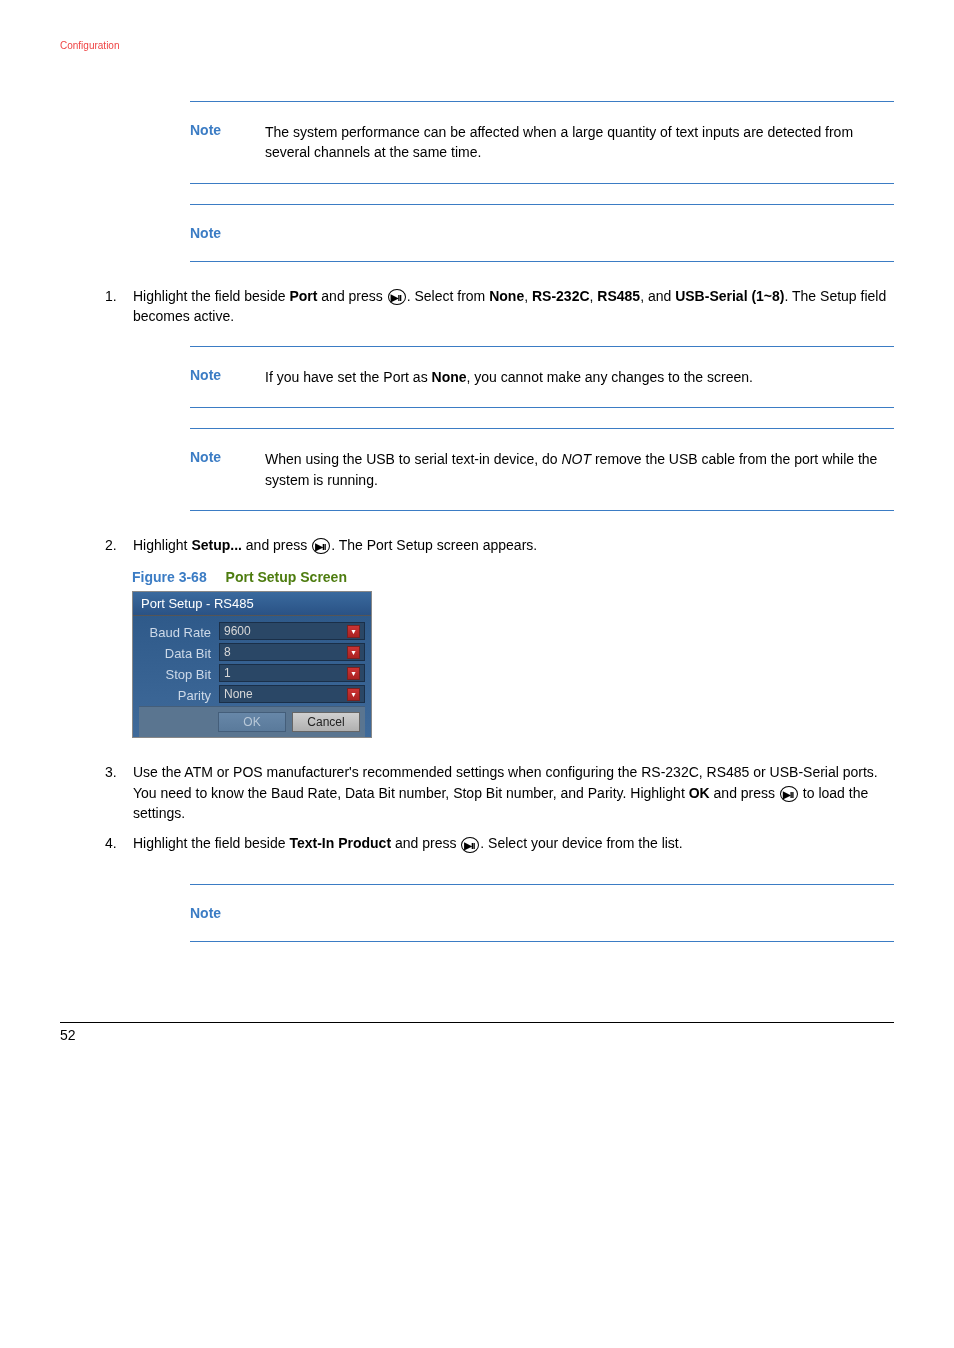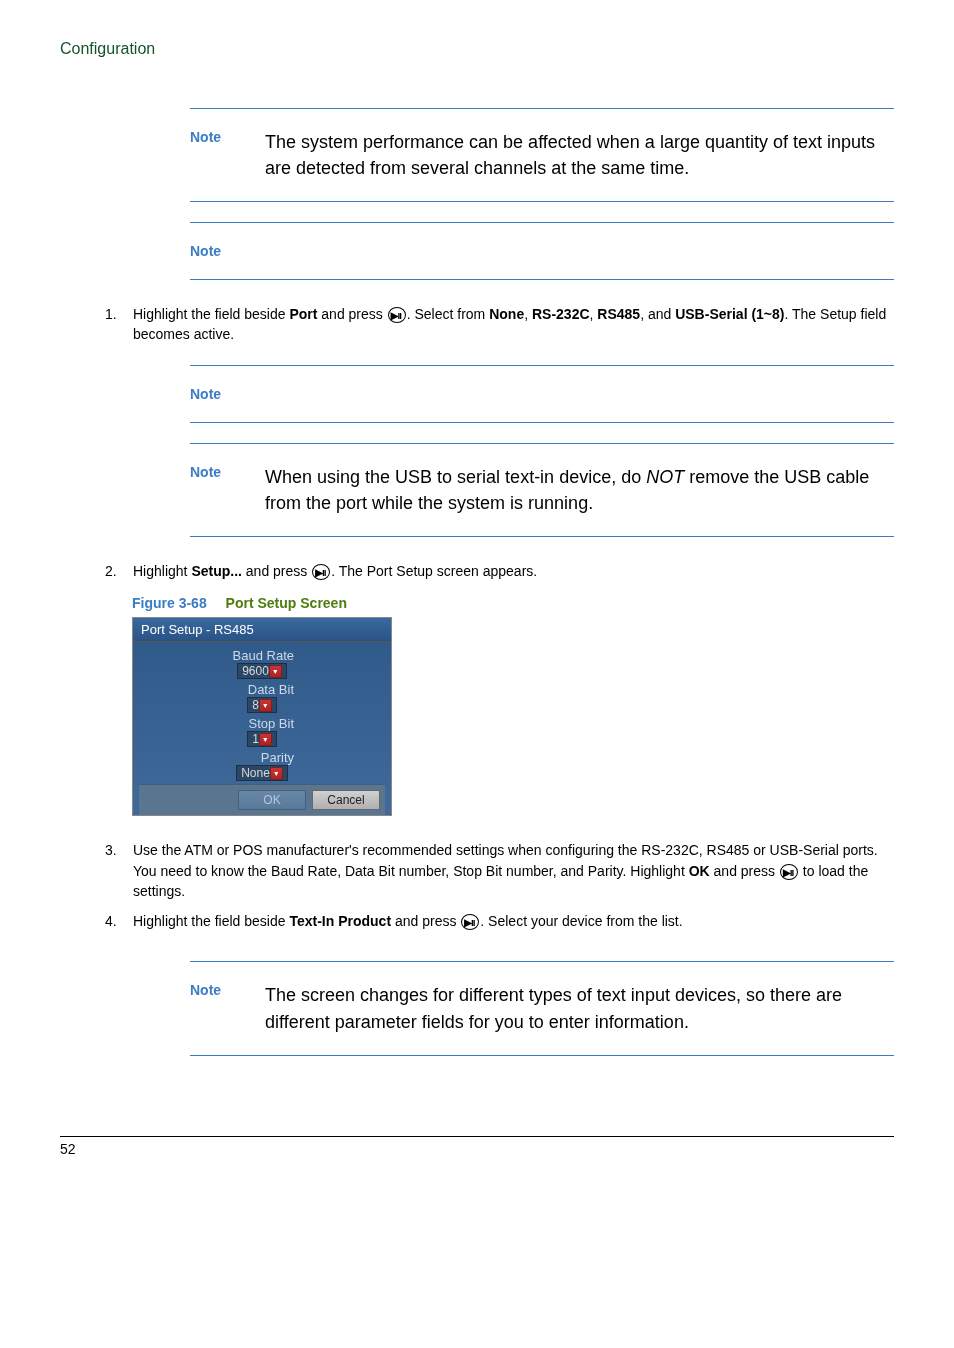--- a/index.html
+++ b/index.html
@@ -12,41 +12,41 @@
       font-size: 14px;
       color: #000;
       background: #fff;
       width: 954px;
       padding: 40px 60px 20px 60px;
     }
     .header-section {
       margin-bottom: 50px;
     }
     .config-header {
-      font-size: 16px;
-      color: #14532d;
+      font-size: 10px;
+      color: #ef4444;
     }
     .note-block {
       margin: 20px 0 20px 130px;
       padding: 20px 0;
       border-top: 1.5px solid #3b7cc4;
       border-bottom: 1.5px solid #3b7cc4;
       display: flex;
       gap: 30px;
     }
     .note-label {
       color: #3b7cc4;
       font-weight: bold;
       min-width: 45px;
       font-size: 14px;
     }
     .note-text {
       flex: 1;
       line-height: 1.45;
-      font-size: 18px;
+      font-size: 14px;
     }
     .list-item {
       display: flex;
       margin: 24px 0 5px 45px;
       line-height: 1.45;
     }
     .list-number {
       min-width: 28px;
     }
     .list-text {
@@ -67,40 +67,39 @@
       font-size: 14px;
     }
     .figure-title {
       color: #4d7c0f;
       font-weight: bold;
       margin-left: 15px;
       font-size: 14px;
     }
     .port-setup-widget {
       margin-left: 72px;
-      width: 260px;
+      width: 240px;
       border: 1px solid #888;
       font-family: Arial, sans-serif;
     }
     .port-title-bar {
       background: linear-gradient(to bottom, #3a6a9e, #2a5285);
       color: #fff;
       padding: 4px 8px;
       font-size: 13px;
       border-bottom: 1px solid #555;
     }
     .port-body {
       background: linear-gradient(to bottom, #2f5a8a, #3f6a9a);
       padding: 6px 6px 0 6px;
     }
     .port-row {
       display: flex;
-      align-items: center;
+      align-items: flex-end;
       margin-bottom: 3px;
-      flex-direction: column;
     }
     .port-row-label {
       color: #cdd9e8;
       min-width: 80px;
       font-size: 13px;
       text-align: right;
       padding-right: 8px;
     }
     .port-select {
       flex: 1;
@@ -193,20 +192,23 @@
 
 <div class="list-item">
   <div class="list-number">1.</div>
   <div class="list-text">
     <span>Highlight the field beside </span><span class="bold">Port</span><span> and press </span><span class="icon-circle"><span class="icon-circle-inner">▶ıı</span></span><span>. Select from </span><span class="bold">None</span><span>, </span><span class="bold">RS-232C</span><span>, </span><span class="bold">RS485</span><span>, and </span><span class="bold">USB-Serial (1~8)</span><span>. The Setup field becomes active.</span>
   </div>
 </div>
 
 <div class="note-block">
   <div class="note-label">Note</div>
+  <div class="note-text">
+    <span>If you have set the Port as </span><span class="bold">None</span><span>, you cannot make any changes to the screen.</span>
+  </div>
 </div>
 
 <div class="note-block">
   <div class="note-label">Note</div>
   <div class="note-text">
     <span>When using the USB to serial text-in device, do </span><span class="italic">NOT</span><span> remove the USB cable from the port while the system is running.</span>
   </div>
 </div>
 
 <div class="list-item">
@@ -268,18 +270,17 @@
 
 <div class="list-item" style="margin-top:10px;">
   <div class="list-number">4.</div>
   <div class="list-text">
     <span>Highlight the field beside </span><span class="bold">Text-In Product</span><span> and press </span><span class="icon-circle"><span class="icon-circle-inner">▶ıı</span></span><span>. Select your device from the list.</span>
   </div>
 </div>
 
 <div class="note-block" style="margin-top:30px;">
   <div class="note-label">Note</div>
-  <div class="note-text">The screen changes for different types of text input devices, so there are different parameter fields for you to enter information.</div>
 </div>
 
 <div class="footer-area">
   <span>52</span>
 </div>
 
 </body></html>

